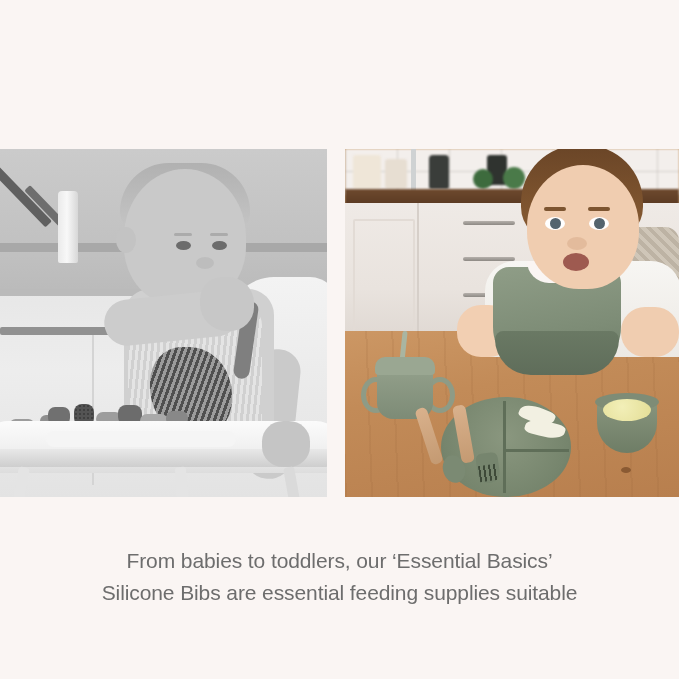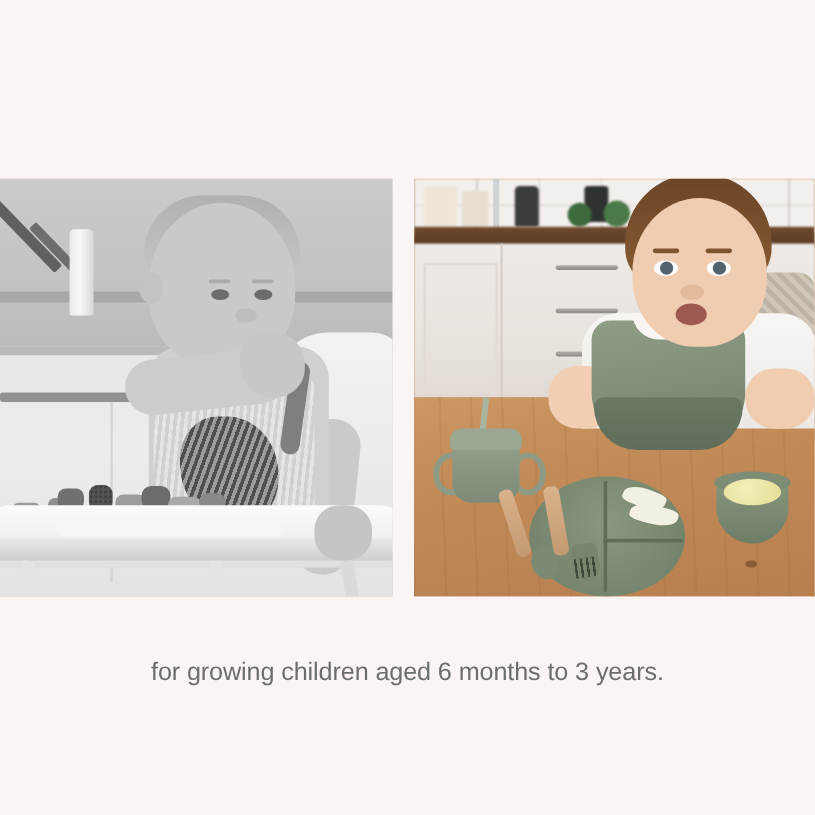--- a/index.html
+++ b/index.html
@@ -539,16 +539,17 @@
       <div class="r-fork-h"></div>
 
       <div class="r-bowl"></div>
       <div class="r-bowl-rim"></div>
       <div class="r-puree"></div>
       <div class="r-knot"></div>
     </div>
   </div>
 
   <div class="body-copy">
-    <span class="ln">for growing children aged 6 months to 3 years.</span>
+    <span class="ln">From babies to toddlers, our ‘Essential Basics’</span>
+    <span class="ln">Silicone Bibs are essential feeding supplies suitable</span>
   </div>
 
 </div>
 
 </body></html>

